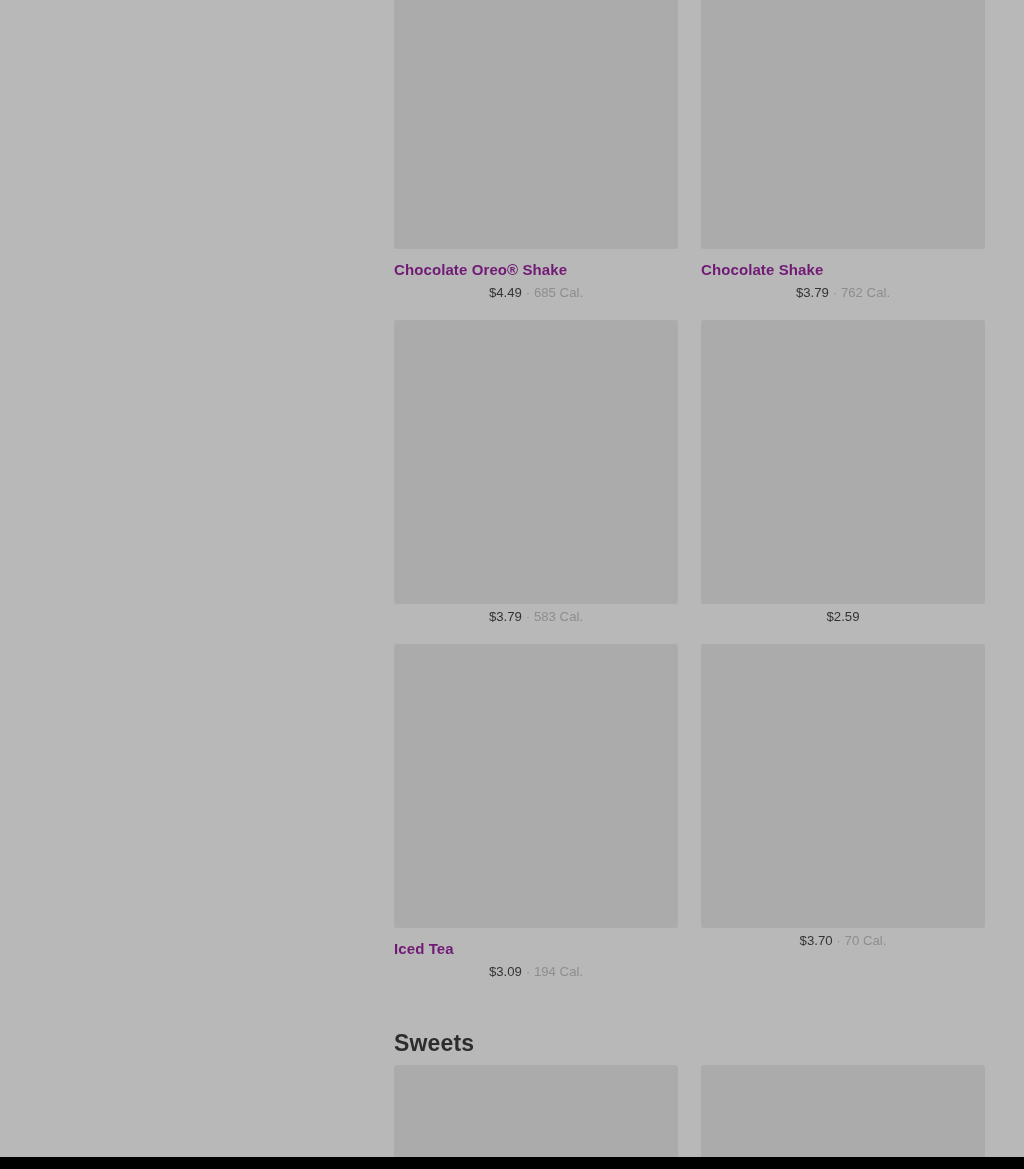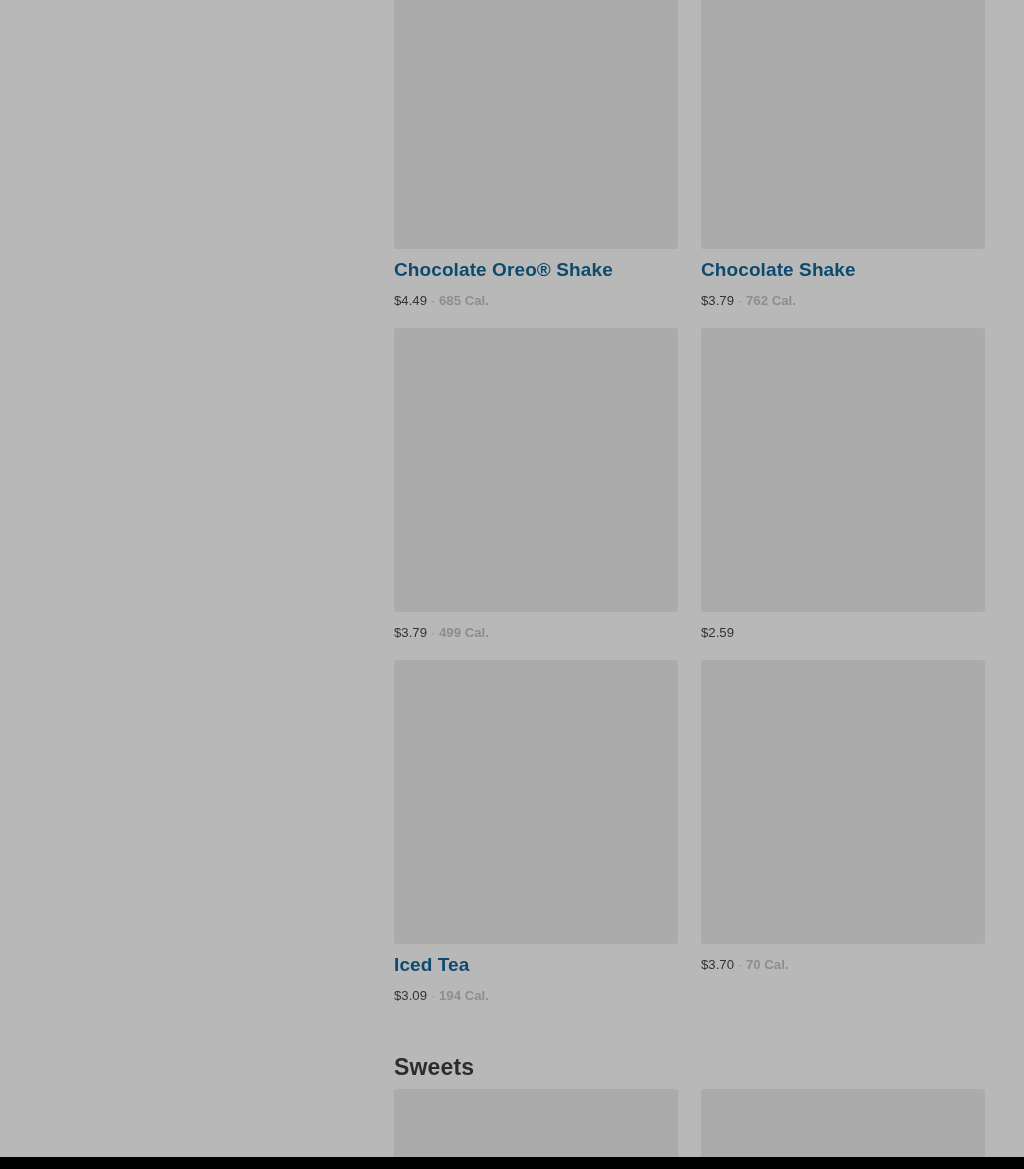--- a/index.html
+++ b/index.html
@@ -49,50 +49,50 @@
   .card-thumb {
     width: 284px;
     height: 284px;
     background: #ababab;
     border-radius: 3px;
     display: block;
   }
 
   .card-name {
     margin-top: 11px;
-    font-size: 19px;
+    font-size: 15px;
     line-height: 20px;
     font-weight: 600;
-    color: #0c4a6e;
+    color: #701a75;
     letter-spacing: 0.1px;
   }
 
   .card-meta {
-    margin-top: 12px;
+    margin-top: 4px;
     font-size: 13.2px;
     line-height: 17px;
     color: #3a3a3a;
     display: flex;
     align-items: baseline;
     flex-wrap: wrap;
+    justify-content: center;
   }
 
   .card-price {
     color: #343434;
   }
 
   .meta-dot {
     color: #8c8c8c;
     margin: 0 4px;
     font-size: 12px;
   }
 
   .card-cal {
     color: #8e8e8e;
-    font-weight: bold;
   }
 
   .section-heading {
     font-size: 23px;
     line-height: 28px;
     font-weight: 700;
     color: #2c2c2c;
     letter-spacing: 0.15px;
     margin-top: 30px;
     margin-bottom: 8px;
@@ -138,21 +138,21 @@
             <span class="meta-dot">·</span>
             <span class="card-cal">762 Cal.</span>
           </div>
         </div>
 
         <div class="card">
           <div class="card-thumb"></div>
           <div class="card-meta">
             <span class="card-price">$3.79</span>
             <span class="meta-dot">·</span>
-            <span class="card-cal">499 Cal.</span>
+            <span class="card-cal">583 Cal.</span>
           </div>
         </div>
 
         <div class="card">
           <div class="card-thumb"></div>
           <div class="card-meta no-cal">
             <span class="card-price">$2.59</span>
 
           </div>
         </div>

